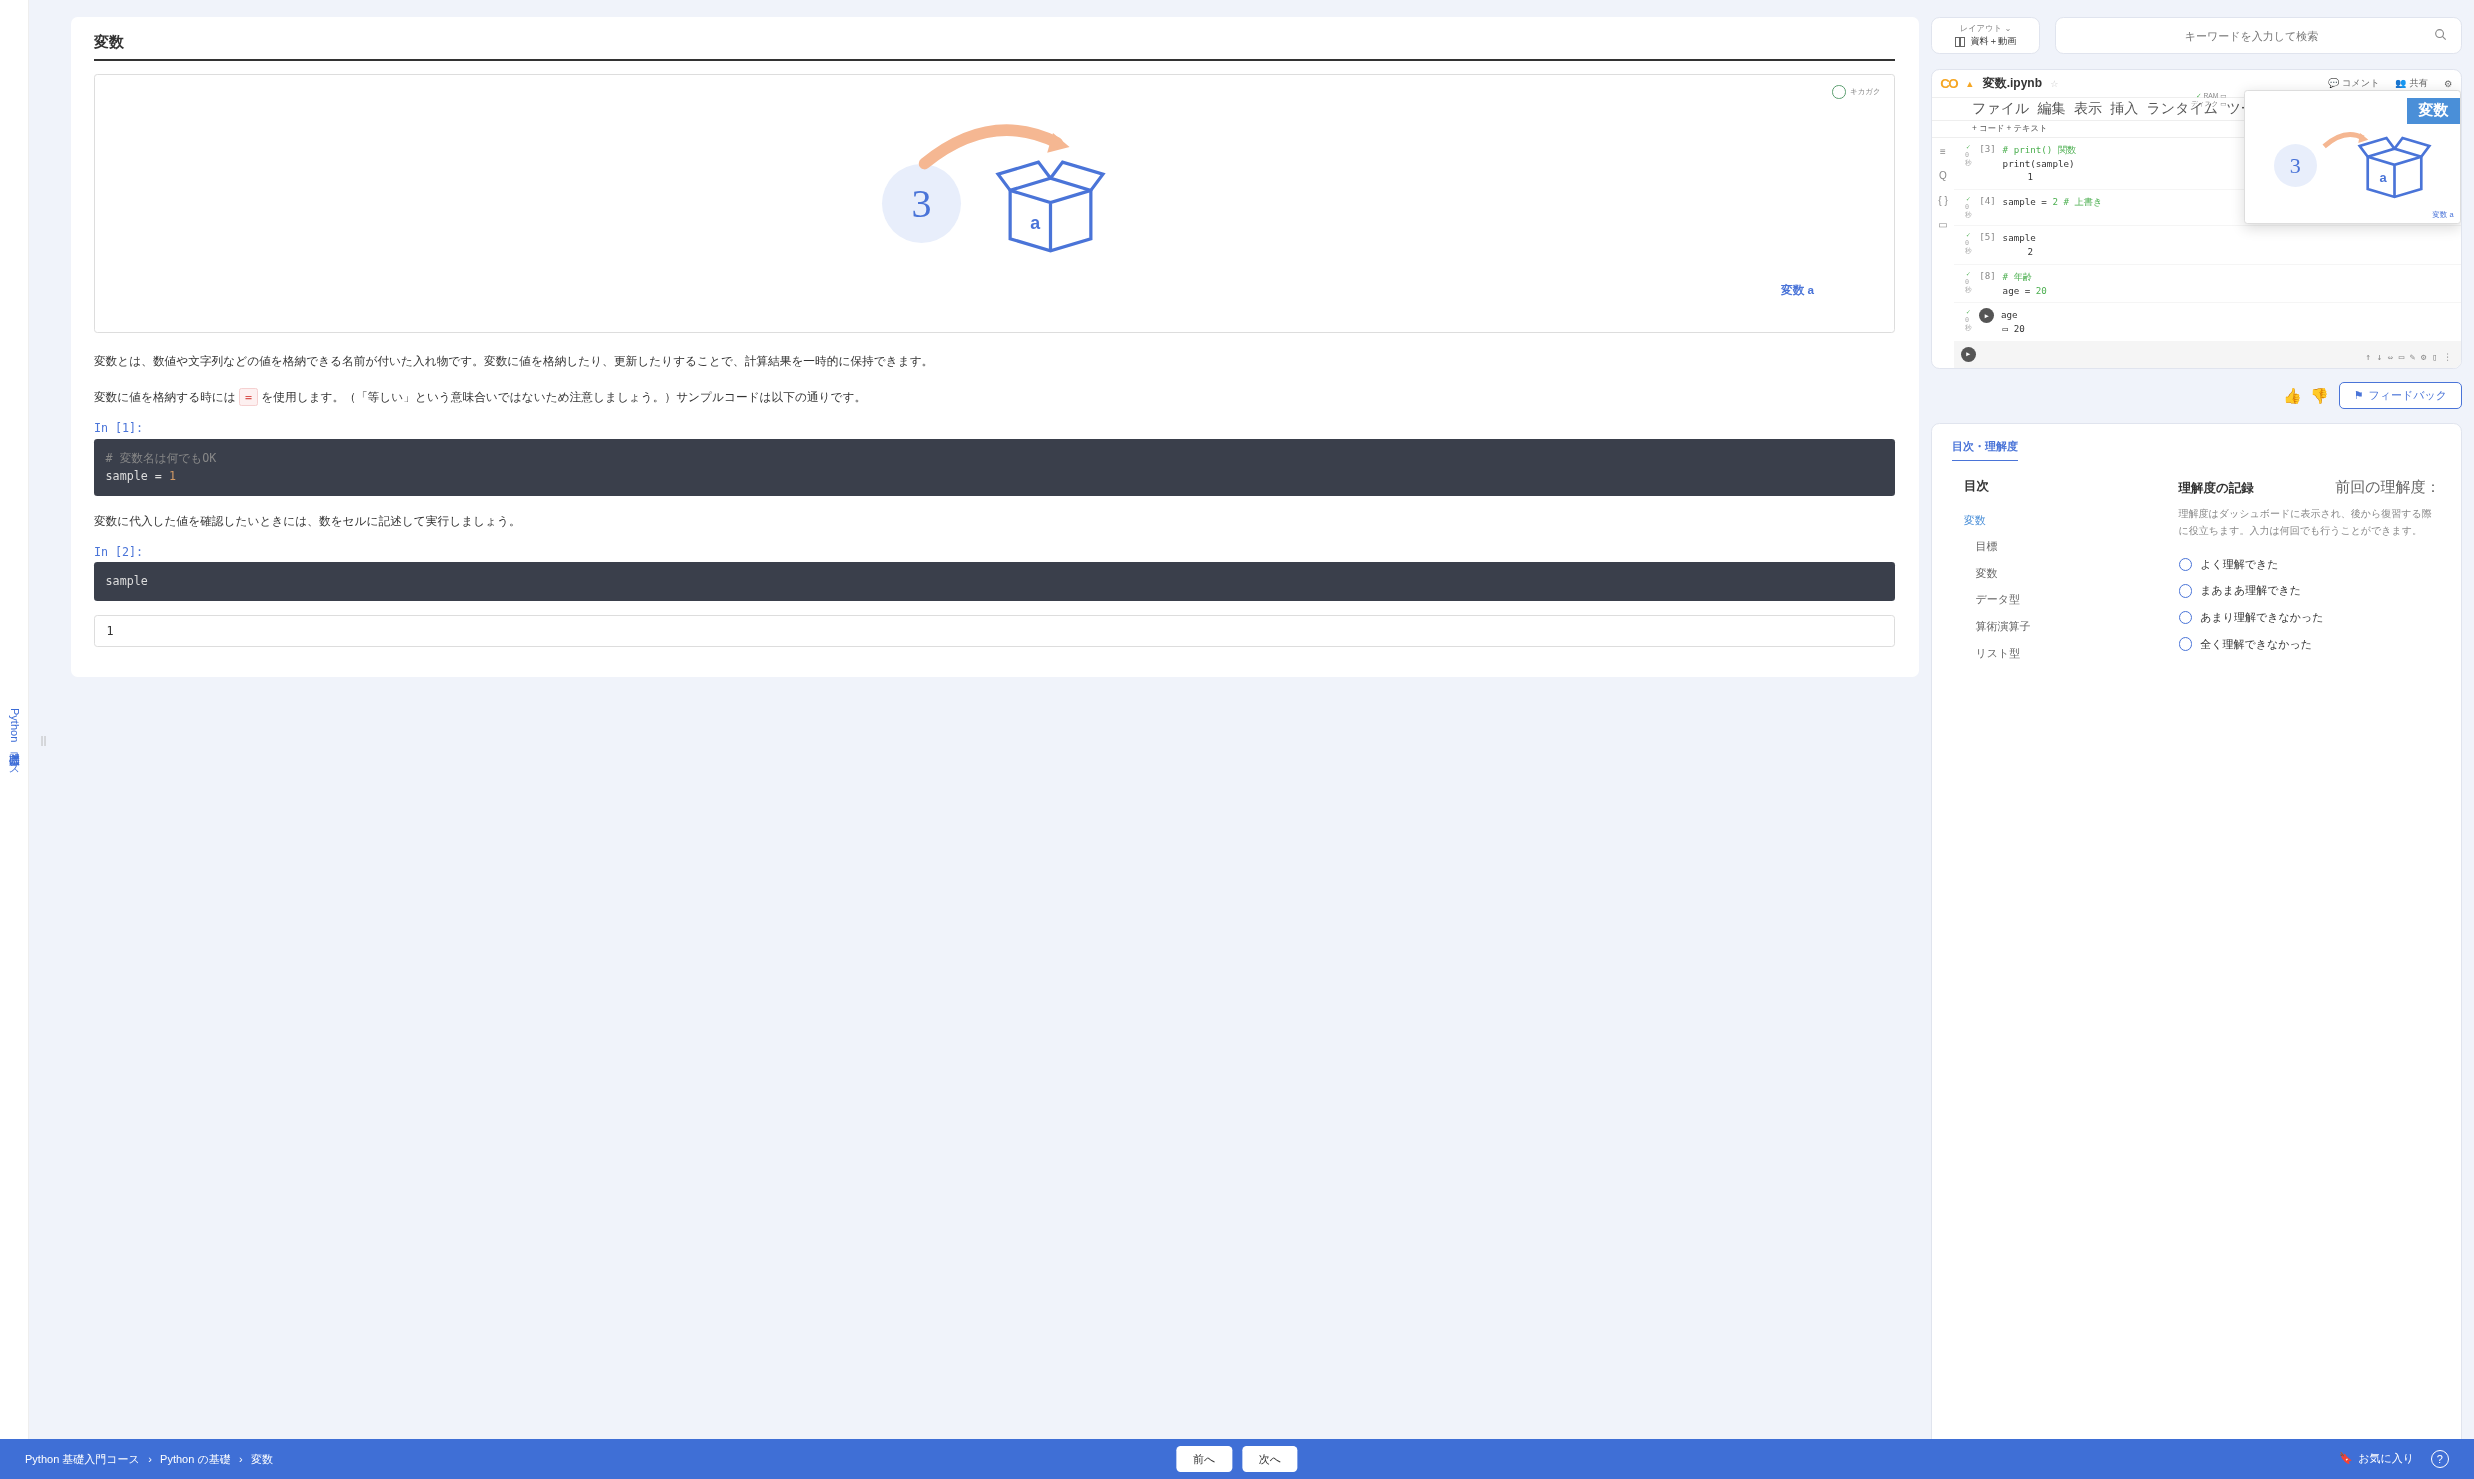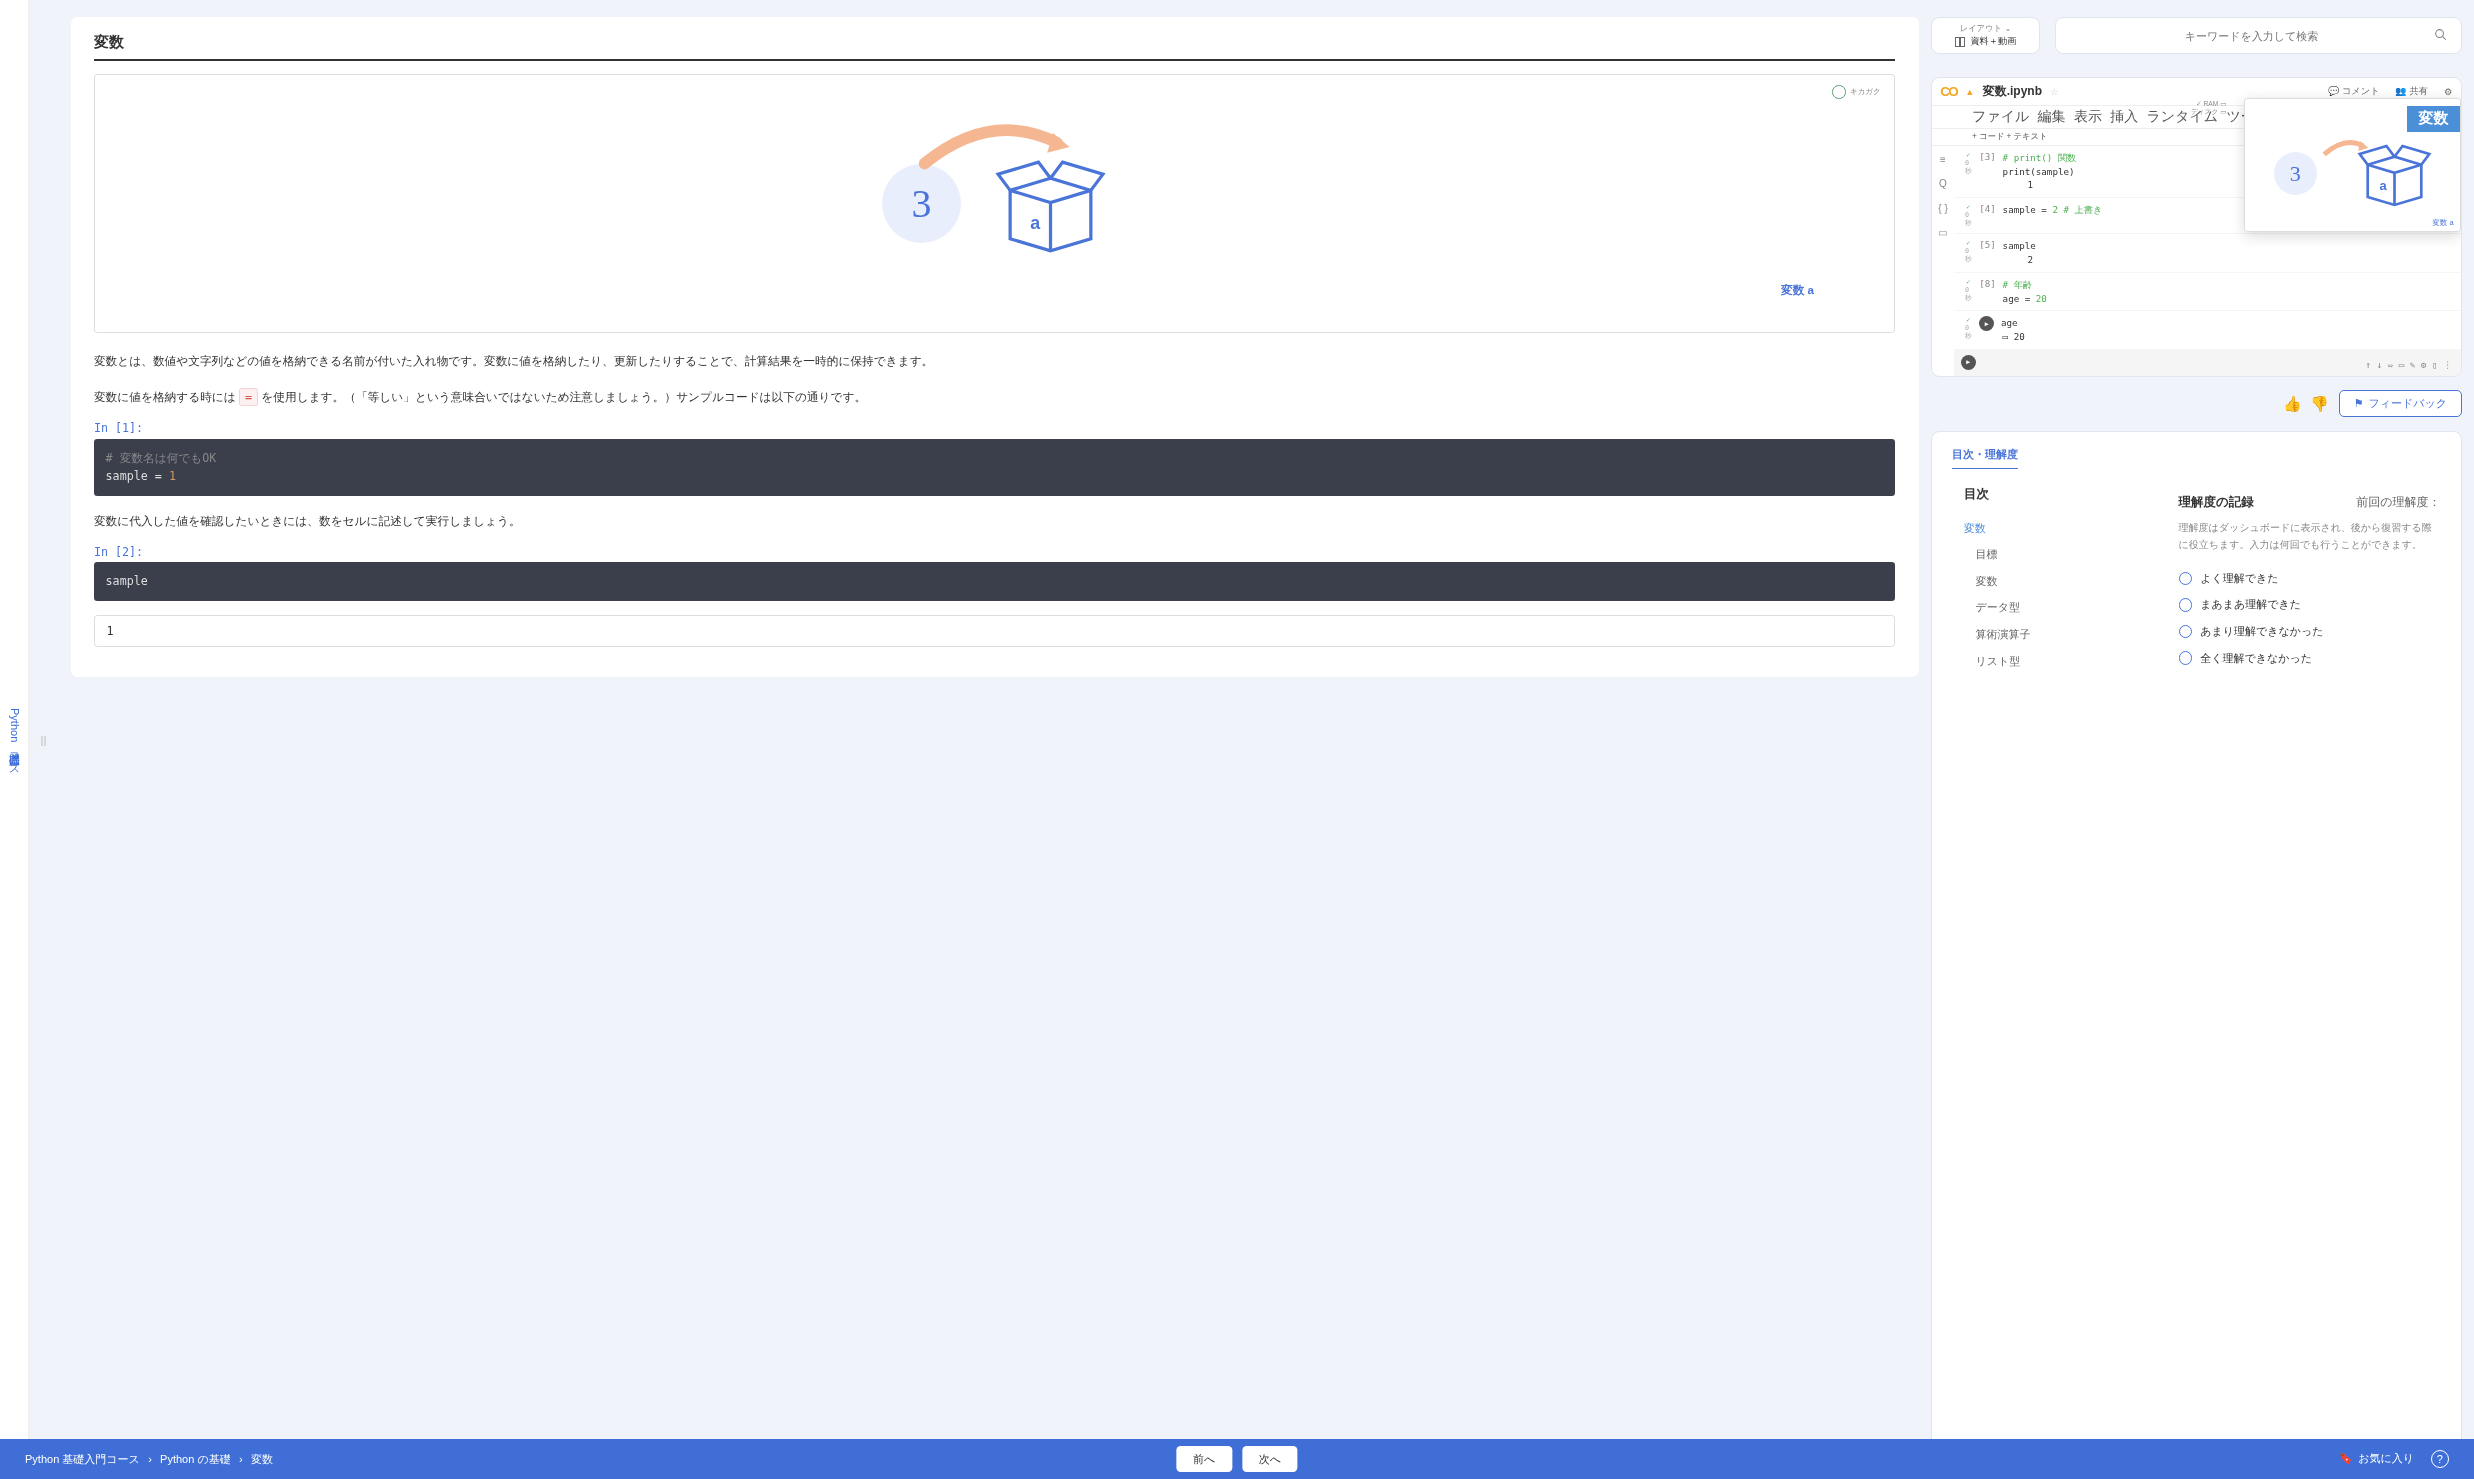--- a/index.html
+++ b/index.html
@@ -20,21 +20,21 @@
 .var-label { position: absolute; bottom: 33px; right: 79px; color: #4a74d8; font-weight: bold; font-size: 11.7px; }
 .body-text { line-height: 1.9; margin-bottom: 13.4px; font-size: 11.7px; }
 .inline-code { background: #fdf0f0; color: #d9534f; padding: 0.8px 5px; border-radius: 2.5px; font-family: monospace; border: 0.8px solid #f5d0d0; }
 .cell-label-in { color: #4a74d8; font-family: monospace; margin-bottom: 3.3px; }
 .cell-label-out { color: #c9302c; font-family: monospace; margin-bottom: 3.3px; margin-top: 8.3px; }
 .code-block { background: #3a3f4b; color: #ddd; padding: 10px 11.7px; font-family: monospace; border-radius: 3.3px; margin-bottom: 13.4px; line-height: 1.6; }
 .code-comment { color: #888; }
 .code-num { color: #d19a66; }
 .output-block { border: 0.8px solid #ddd; padding: 8.3px 11.7px; font-family: monospace; border-radius: 3.3px; margin-bottom: 13.4px; }
 .right-panel { width: 543px; display: flex; flex-direction: column; padding: 16.7px 12.5px 0 0; overflow-y: auto; }
-.top-controls { display: flex; gap: 15px; margin-bottom: 23px; }
+.top-controls { display: flex; gap: 15px; margin-bottom: 15px; }
 .layout-btn { background: #fff; border: 0.8px solid #e0e4ee; border-radius: 8.3px; padding: 5px 11.7px; text-align: center; font-size: 9.2px; display: flex; flex-direction: column; align-items: center; gap: 1.7px; width: 109px; }
 .layout-btn .top-label { color: #888; font-size: 8.3px; }
 .layout-icon-row { display: flex; align-items: center; gap: 5px; }
 .layout-icon { display: inline-flex; gap: 0.8px; }
 .layout-icon span { width: 5px; height: 10px; border: 0.8px solid #666; display: inline-block; }
 .search-box { flex: 1; background: #fff; border: 0.8px solid #e0e4ee; border-radius: 8.3px; display: flex; align-items: center; padding: 0 13.4px; }
 .search-input { flex: 1; border: none; outline: none; text-align: center; font-size: 11px; color: #666; background: transparent; }
 .search-icon { color: #888; }
 .colab-panel { background: #fff; border: 0.8px solid #e0e4ee; border-radius: 8.3px; overflow: hidden; position: relative; margin-bottom: 13.4px; }
 .colab-header { display: flex; align-items: center; padding: 5px 8.3px; gap: 8.3px; font-size: 9.2px; border-bottom: 0.8px solid #eee; }
@@ -73,21 +73,21 @@
 .toc-tab { color: #4a74d8; font-weight: bold; font-size: 11px; padding-bottom: 6.7px; border-bottom: 1.7px solid #4a74d8; display: inline-block; margin-bottom: 16.7px; }
 .toc-columns { display: flex; gap: 25px; }
 .toc-left { flex: 1; }
 .toc-heading { font-weight: bold; font-size: 12.5px; margin-bottom: 11.7px; margin-left: 12px; }
 .toc-item { padding: 5.8px 0; color: #666; font-size: 11px; }
 .toc-item.l1 { padding-left: 11.7px; color: #4a8fd8; }
 .toc-item.l2 { padding-left: 23.4px; }
 .toc-right { flex: 1.3; }
 .rec-header { display: flex; justify-content: space-between; align-items: baseline; margin-bottom: 8.3px; }
 .rec-title { font-weight: bold; font-size: 12.5px; }
-.rec-sub { font-size: 12px; color: #666; margin-top: 8px; }
+.rec-sub { font-size: 15px; color: #666; }
 .rec-desc { font-size: 10px; color: #888; line-height: 1.7; margin-bottom: 11.7px; }
 .radio-row { display: flex; align-items: center; gap: 8.3px; padding: 5.8px 0; font-size: 11px; }
 .radio-circle { width: 13.4px; height: 13.4px; border: 1.7px solid #4a74d8; border-radius: 50%; }
 .footer { position: fixed; bottom: 0; left: 0; right: 0; height: 40px; background: #3f6fd6; color: #fff; display: flex; align-items: center; padding: 0 25px; font-size: 11px; }
 .breadcrumb { display: flex; gap: 8.3px; align-items: center; }
 .footer-center { position: absolute; left: 50%; transform: translateX(-50%); display: flex; gap: 10px; }
 .nav-btn { background: #fff; color: #333; padding: 5.8px 16.7px; border-radius: 4.2px; font-size: 11px; }
 .footer-right { margin-left: auto; display: flex; align-items: center; gap: 16.7px; }
 .fav-btn { display: flex; align-items: center; gap: 5px; }
 .help-circle { width: 18.4px; height: 18.4px; border: 1.3px solid #fff; border-radius: 50%; display: flex; align-items: center; justify-content: center; font-size: 11px; }

